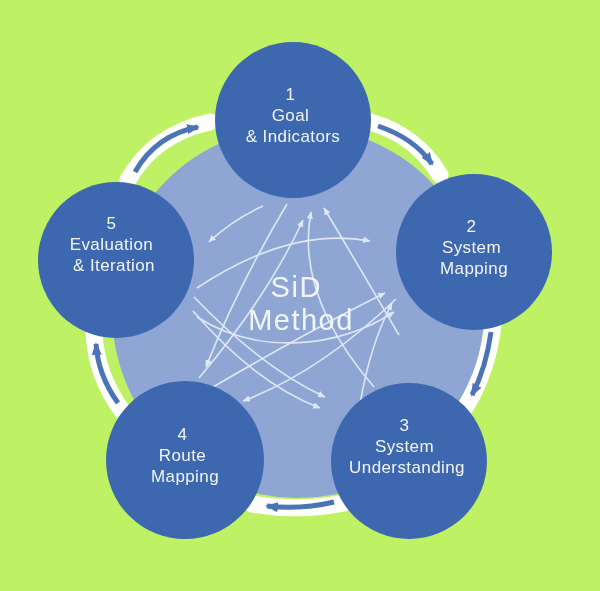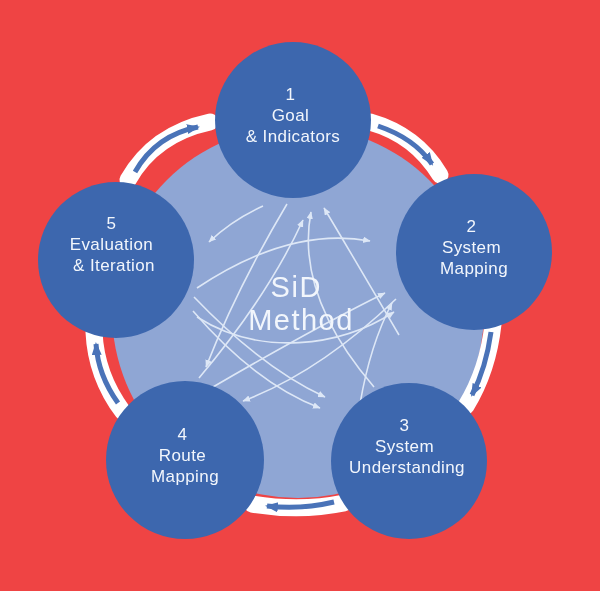--- a/index.html
+++ b/index.html
@@ -1,19 +1,19 @@
 <!DOCTYPE html>
 <html style="--phase_circle: #3d67ae; --inner_circle: #8fa6d4; --cycle_arrow: #4a73b8; --flow_arrow: #dde7f6; --label_text: #f2f6fc; --center_text: #f2f6fc;"><head>
 <meta charset="utf-8">
 <style>
   html,body{margin:0;padding:0;background:#ffffff;}
   .stage{
     position:relative;
     width:600px;height:591px;
-    background:#ef4444;
+    background:#bef264;
     overflow:hidden;
     font-family:"Liberation Sans", sans-serif;
   }
   svg{display:block;}
   .phase-label{
     fill:var(--label_text,#f2f6fc);
     font-size:17px;
     letter-spacing:.4px;
     font-weight:400;
   }

